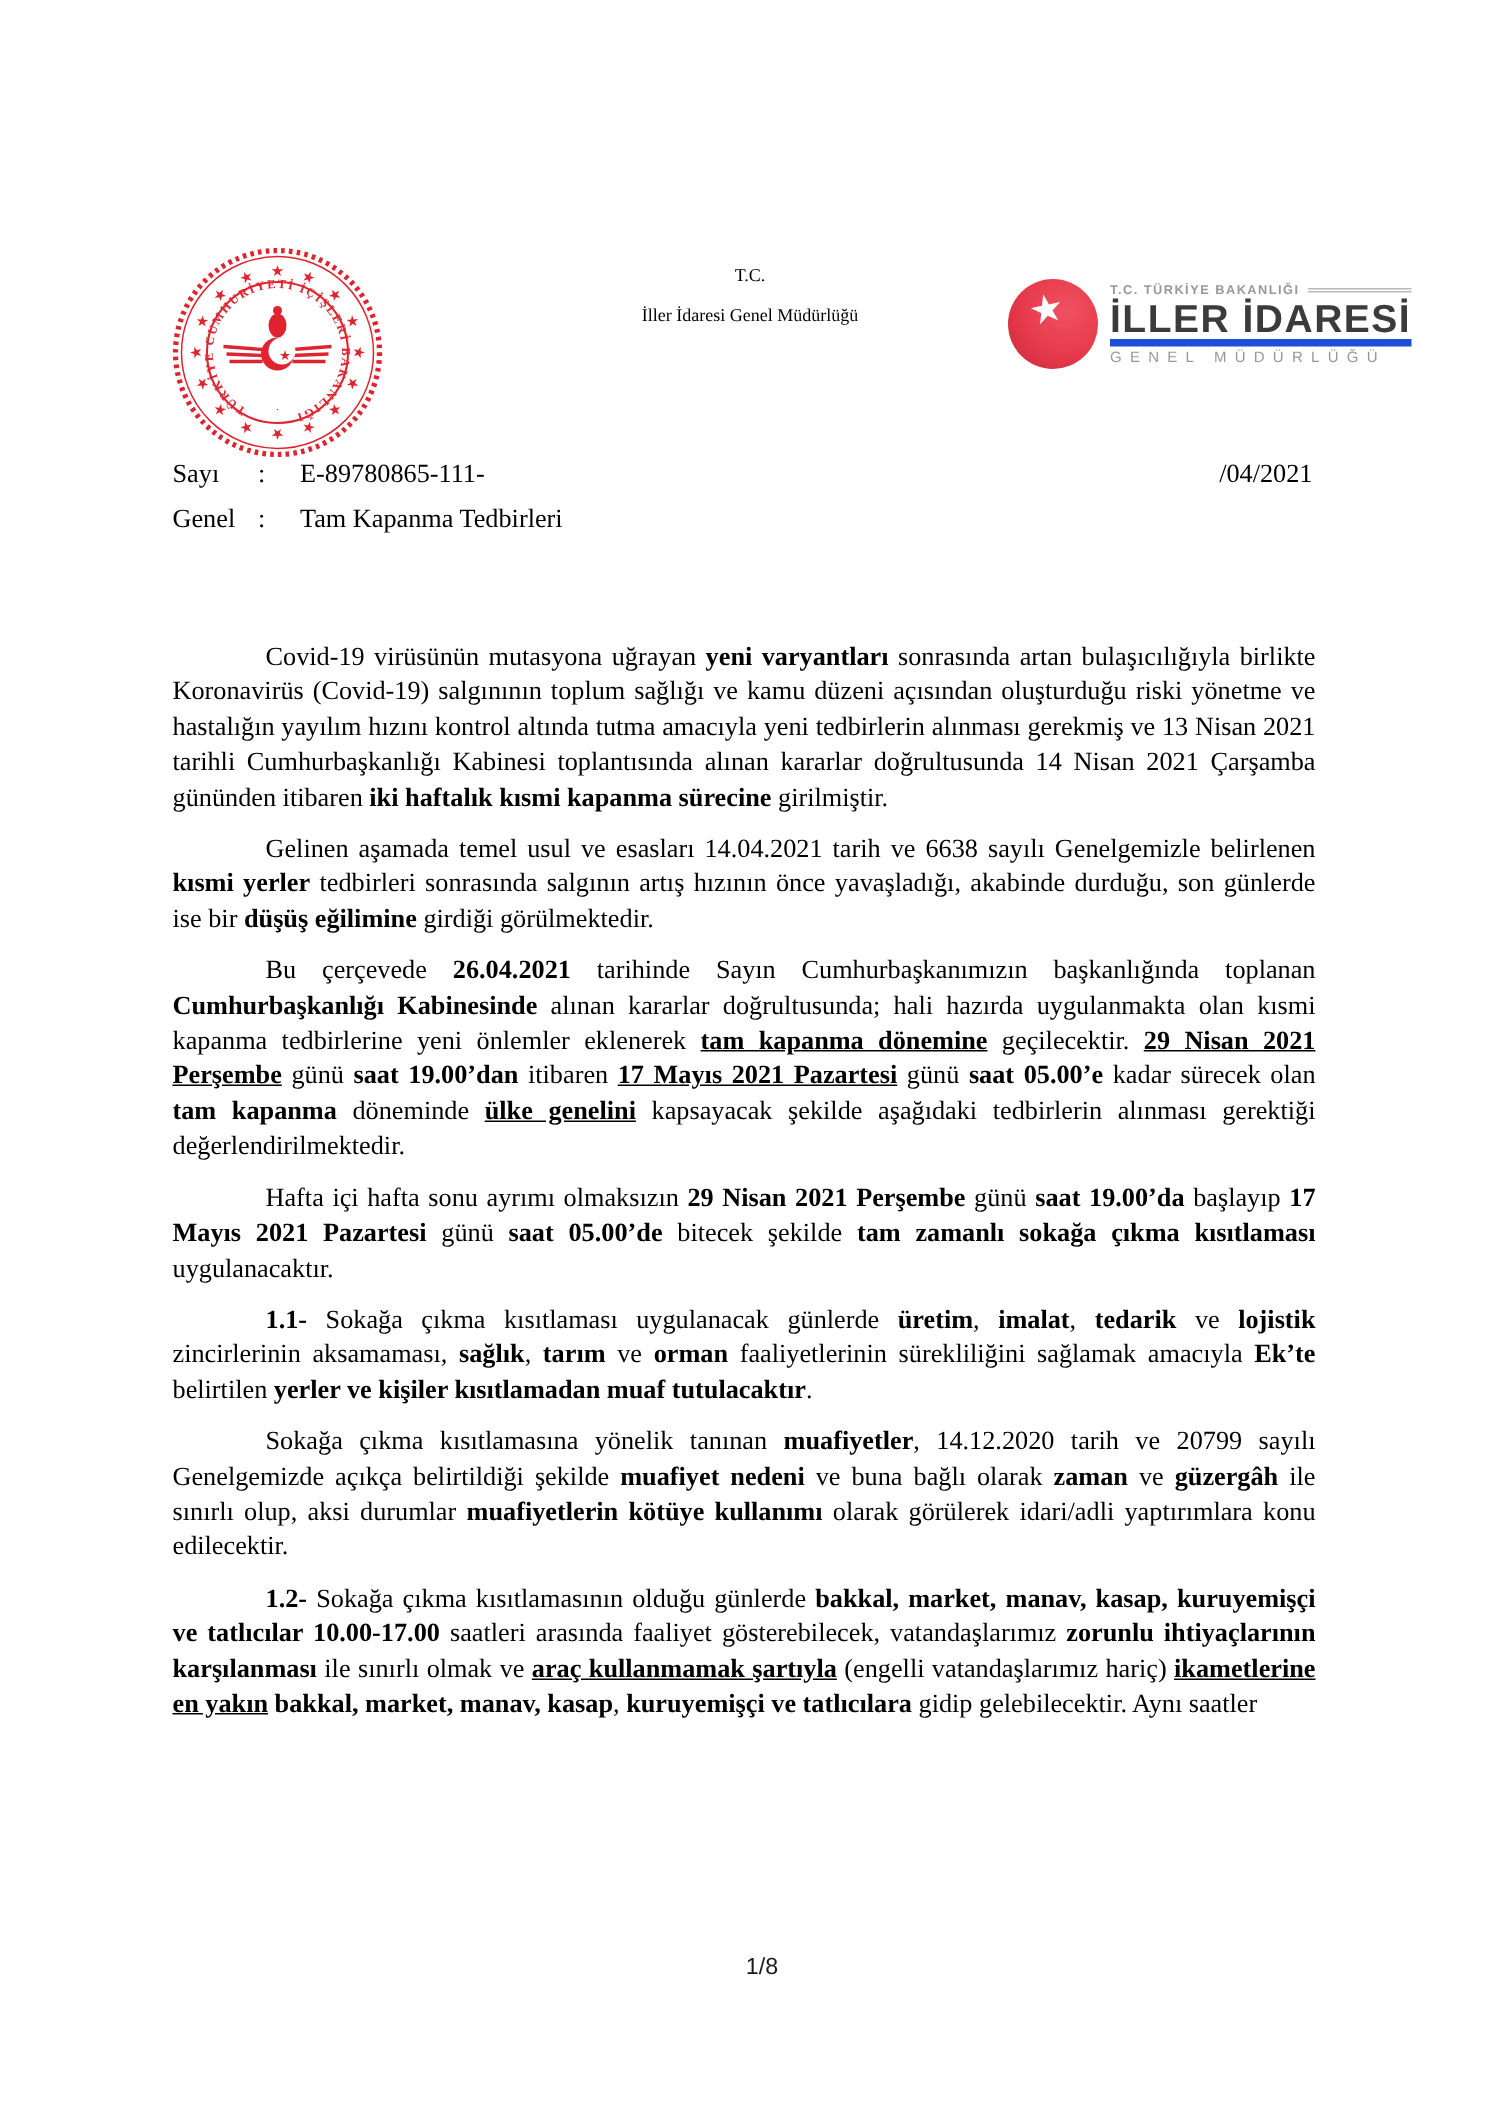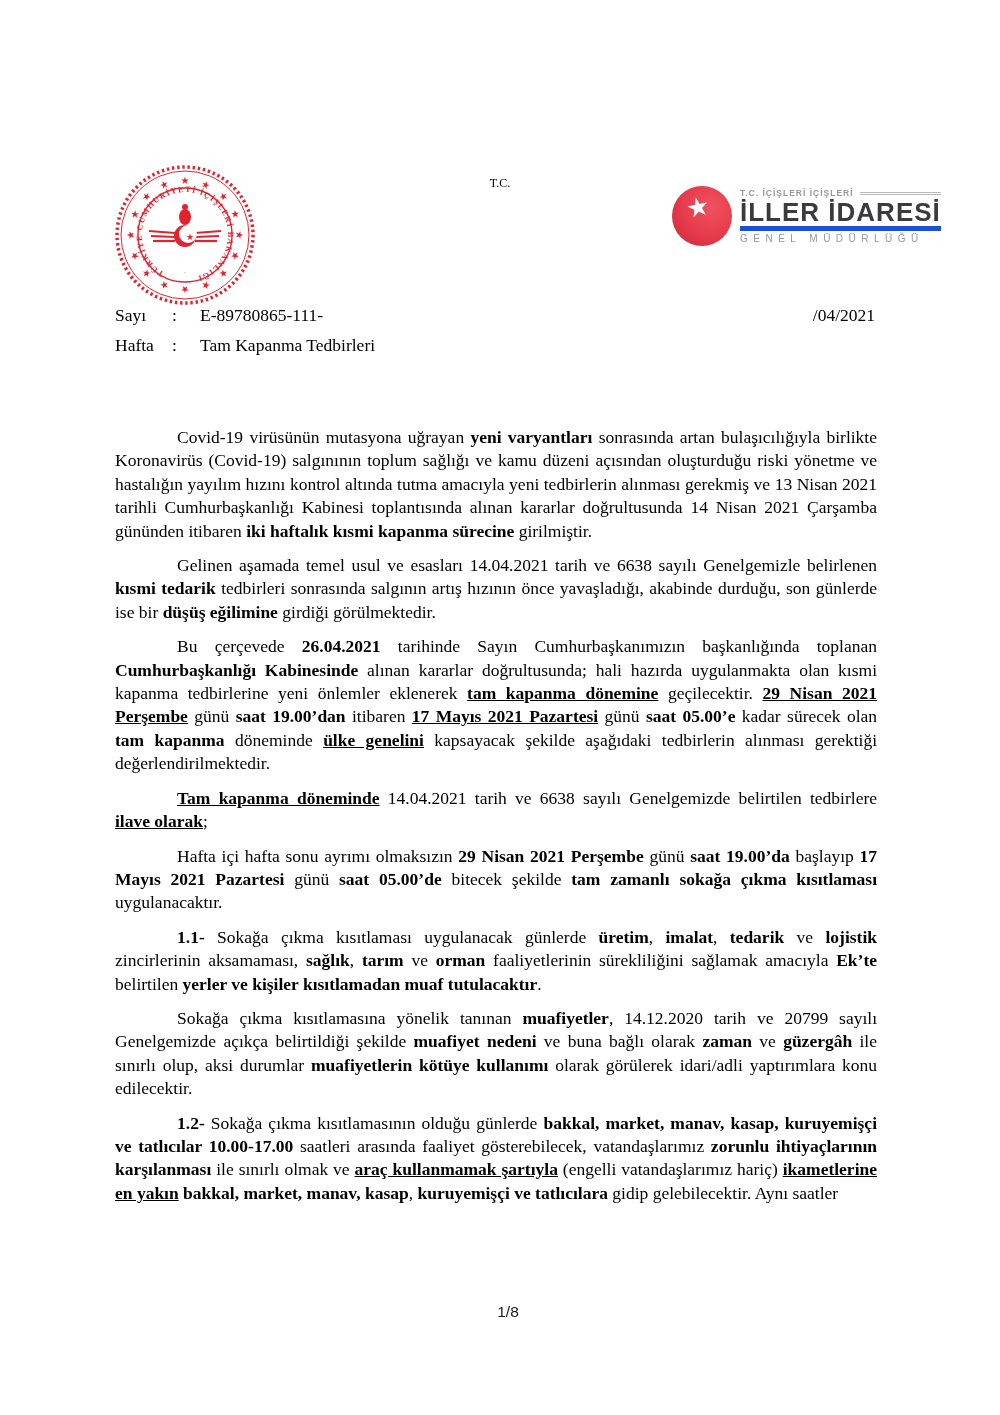--- a/index.html
+++ b/index.html
@@ -115,55 +115,55 @@
 
         <circle cx="72" cy="73" r="11"></circle>
         <circle cx="75" cy="71" r="9" fill="#ffffff"></circle>
         <text x="77" y="77" text-anchor="middle" font-size="9" font-family="DejaVu Sans, sans-serif">★</text>
       </g>
     </svg>
   </div>
 
   <div class="header-title">
     <div>T.C.</div>
+    <div>İller İdaresi Genel Müdürlüğü</div>
   </div>
 
   <div class="right-logo">
     <div class="logo-circle">
       <span class="star">★</span>
     </div>
     <div class="logo-text">
       <div class="logo-row1">
-        <span class="logo-line1">T.C. İÇİŞLERİ İÇİŞLERİ</span>
+        <span class="logo-line1">T.C. TÜRKİYE BAKANLIĞI</span>
         <span class="logo-rule"></span>
       </div>
       <div class="logo-line2">İLLER İDARESİ</div>
       <div class="logo-line3">GENEL MÜDÜRLÜĞÜ</div>
     </div>
   </div>
 
   <div class="meta">
     <div class="meta-row">
       <span class="meta-label">Sayı</span>
       <span class="meta-colon">:</span>
       <span class="meta-value">E-89780865-111-</span>
       <span class="meta-date">/04/2021</span>
     </div>
     <div class="meta-row">
-      <span class="meta-label">Hafta</span>
+      <span class="meta-label">Genel</span>
       <span class="meta-colon">:</span>
       <span class="meta-value">Tam Kapanma Tedbirleri</span>
     </div>
   </div>
 
   <div class="doc-body">
       <p class="para"><span>Covid-19 virüsünün mutasyona uğrayan </span><span class="b">yeni varyantları</span><span> sonrasında artan bulaşıcılığıyla birlikte Koronavirüs (Covid-19) salgınının toplum sağlığı ve kamu düzeni açısından oluşturduğu riski yönetme ve hastalığın yayılım hızını kontrol altında tutma amacıyla yeni tedbirlerin alınması gerekmiş ve 13 Nisan 2021 tarihli Cumhurbaşkanlığı Kabinesi toplantısında alınan kararlar doğrultusunda 14 Nisan 2021 Çarşamba gününden itibaren </span><span class="b">iki haftalık kısmi kapanma sürecine</span><span> girilmiştir.</span></p>
-      <p class="para"><span>Gelinen aşamada temel usul ve esasları 14.04.2021 tarih ve 6638 sayılı Genelgemizle belirlenen </span><span class="b">kısmi tedarik</span><span> tedbirleri sonrasında salgının artış hızının önce yavaşladığı, akabinde durduğu, son günlerde ise bir </span><span class="b">düşüş eğilimine</span><span> girdiği görülmektedir.</span></p>
+      <p class="para"><span>Gelinen aşamada temel usul ve esasları 14.04.2021 tarih ve 6638 sayılı Genelgemizle belirlenen </span><span class="b">kısmi yerler</span><span> tedbirleri sonrasında salgının artış hızının önce yavaşladığı, akabinde durduğu, son günlerde ise bir </span><span class="b">düşüş eğilimine</span><span> girdiği görülmektedir.</span></p>
       <p class="para"><span>Bu çerçevede </span><span class="b">26.04.2021</span><span> tarihinde Sayın Cumhurbaşkanımızın başkanlığında toplanan </span><span class="b">Cumhurbaşkanlığı Kabinesinde</span><span> alınan kararlar doğrultusunda; hali hazırda uygulanmakta olan kısmi kapanma tedbirlerine yeni önlemler eklenerek </span><span class="b u">tam kapanma dönemine</span><span> geçilecektir. </span><span class="b u">29 Nisan 2021 Perşembe</span><span> günü </span><span class="b">saat 19.00’dan</span><span> itibaren </span><span class="b u">17 Mayıs 2021 Pazartesi</span><span> günü </span><span class="b">saat 05.00’e</span><span> kadar sürecek olan </span><span class="b">tam kapanma</span><span> döneminde </span><span class="b u">ülke genelini</span><span> kapsayacak şekilde aşağıdaki tedbirlerin alınması gerektiği değerlendirilmektedir.</span></p>
-      <p class="para"><span class="b u">Tam kapanma döneminde</span><span> 14.04.2021 tarih ve 6638 sayılı Genelgemizde belirtilen tedbirlere </span><span class="b u">ilave olarak</span><span>;</span></p>
       <p class="para"><span>Hafta içi hafta sonu ayrımı olmaksızın </span><span class="b">29 Nisan 2021 Perşembe</span><span> günü </span><span class="b">saat 19.00’da</span><span> başlayıp </span><span class="b">17 Mayıs 2021 Pazartesi</span><span> günü </span><span class="b">saat 05.00’de</span><span> bitecek şekilde </span><span class="b">tam zamanlı sokağa çıkma kısıtlaması</span><span> uygulanacaktır.</span></p>
       <p class="para"><span class="b">1.1-</span><span> Sokağa çıkma kısıtlaması uygulanacak günlerde </span><span class="b">üretim</span><span>, </span><span class="b">imalat</span><span>, </span><span class="b">tedarik</span><span> ve </span><span class="b">lojistik</span><span> zincirlerinin aksamaması, </span><span class="b">sağlık</span><span>, </span><span class="b">tarım</span><span> ve </span><span class="b">orman</span><span> faaliyetlerinin sürekliliğini sağlamak amacıyla </span><span class="b">Ek’te</span><span> belirtilen </span><span class="b">yerler ve kişiler kısıtlamadan muaf tutulacaktır</span><span>.</span></p>
       <p class="para"><span>Sokağa çıkma kısıtlamasına yönelik tanınan </span><span class="b">muafiyetler</span><span>, 14.12.2020 tarih ve 20799 sayılı Genelgemizde açıkça belirtildiği şekilde </span><span class="b">muafiyet nedeni</span><span> ve buna bağlı olarak </span><span class="b">zaman</span><span> ve </span><span class="b">güzergâh</span><span> ile sınırlı olup, aksi durumlar </span><span class="b">muafiyetlerin kötüye kullanımı</span><span> olarak görülerek idari/adli yaptırımlara konu edilecektir.</span></p>
       <p class="para"><span class="b">1.2-</span><span> Sokağa çıkma kısıtlamasının olduğu günlerde </span><span class="b">bakkal, market, manav, kasap, kuruyemişçi ve tatlıcılar 10.00-17.00</span><span> saatleri arasında faaliyet gösterebilecek, vatandaşlarımız </span><span class="b">zorunlu ihtiyaçlarının karşılanması</span><span> ile sınırlı olmak ve </span><span class="b u">araç kullanmamak şartıyla</span><span> (engelli vatandaşlarımız hariç) </span><span class="b u">ikametlerine en yakın</span><span> </span><span class="b">bakkal, market, manav, kasap</span><span>, </span><span class="b">kuruyemişçi ve tatlıcılara</span><span> gidip gelebilecektir. Aynı saatler</span></p>
     </div>
 
   <div class="footer">1/8</div>
 
 </div>
 

